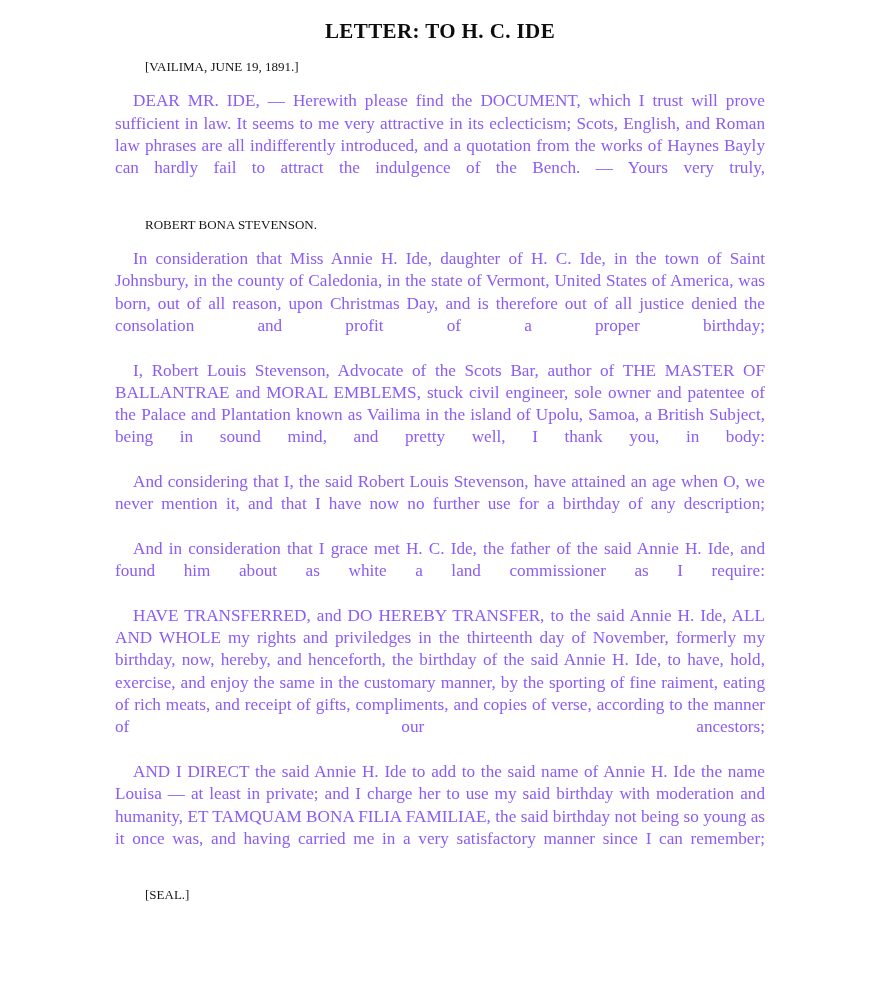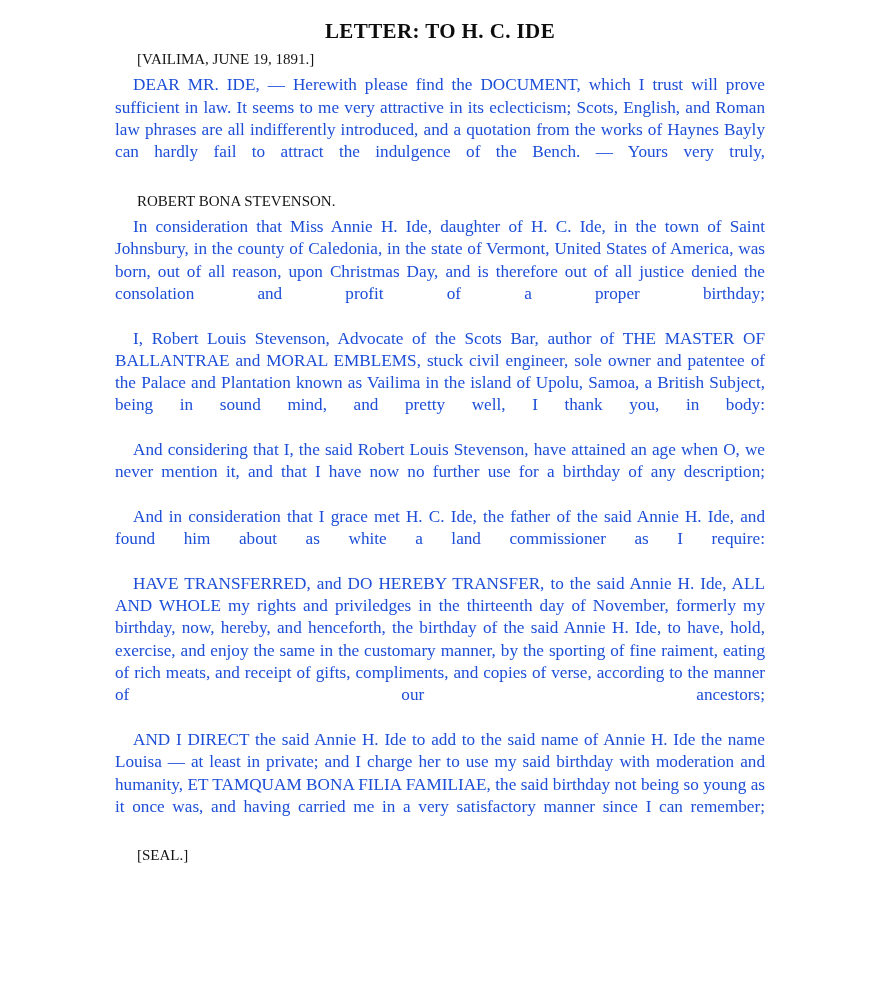--- a/index.html
+++ b/index.html
@@ -45,31 +45,31 @@
   }
 
   .para {
     margin: 0;
     padding: 0;
     font-size: 17.2px;
     line-height: 22.3px;
     text-align: justify;
     text-justify: inter-word;
     text-indent: 18px;
-    color: #1d4ed8;
+    color: #8b5cf6;
     -webkit-hyphens: none;
     hyphens: none;
     word-spacing: 0.1px;
   }
 
   
   .line {
-    margin: 4px;
+    margin: 12px;
     padding: 0;
-    font-size: 15px;
+    font-size: 13px;
     line-height: 22.3px;
     text-align: left;
     text-indent: 18px;
     color: #141414;
     white-space: pre-wrap;
   }
 
   
   .para::after {
     content: "";

